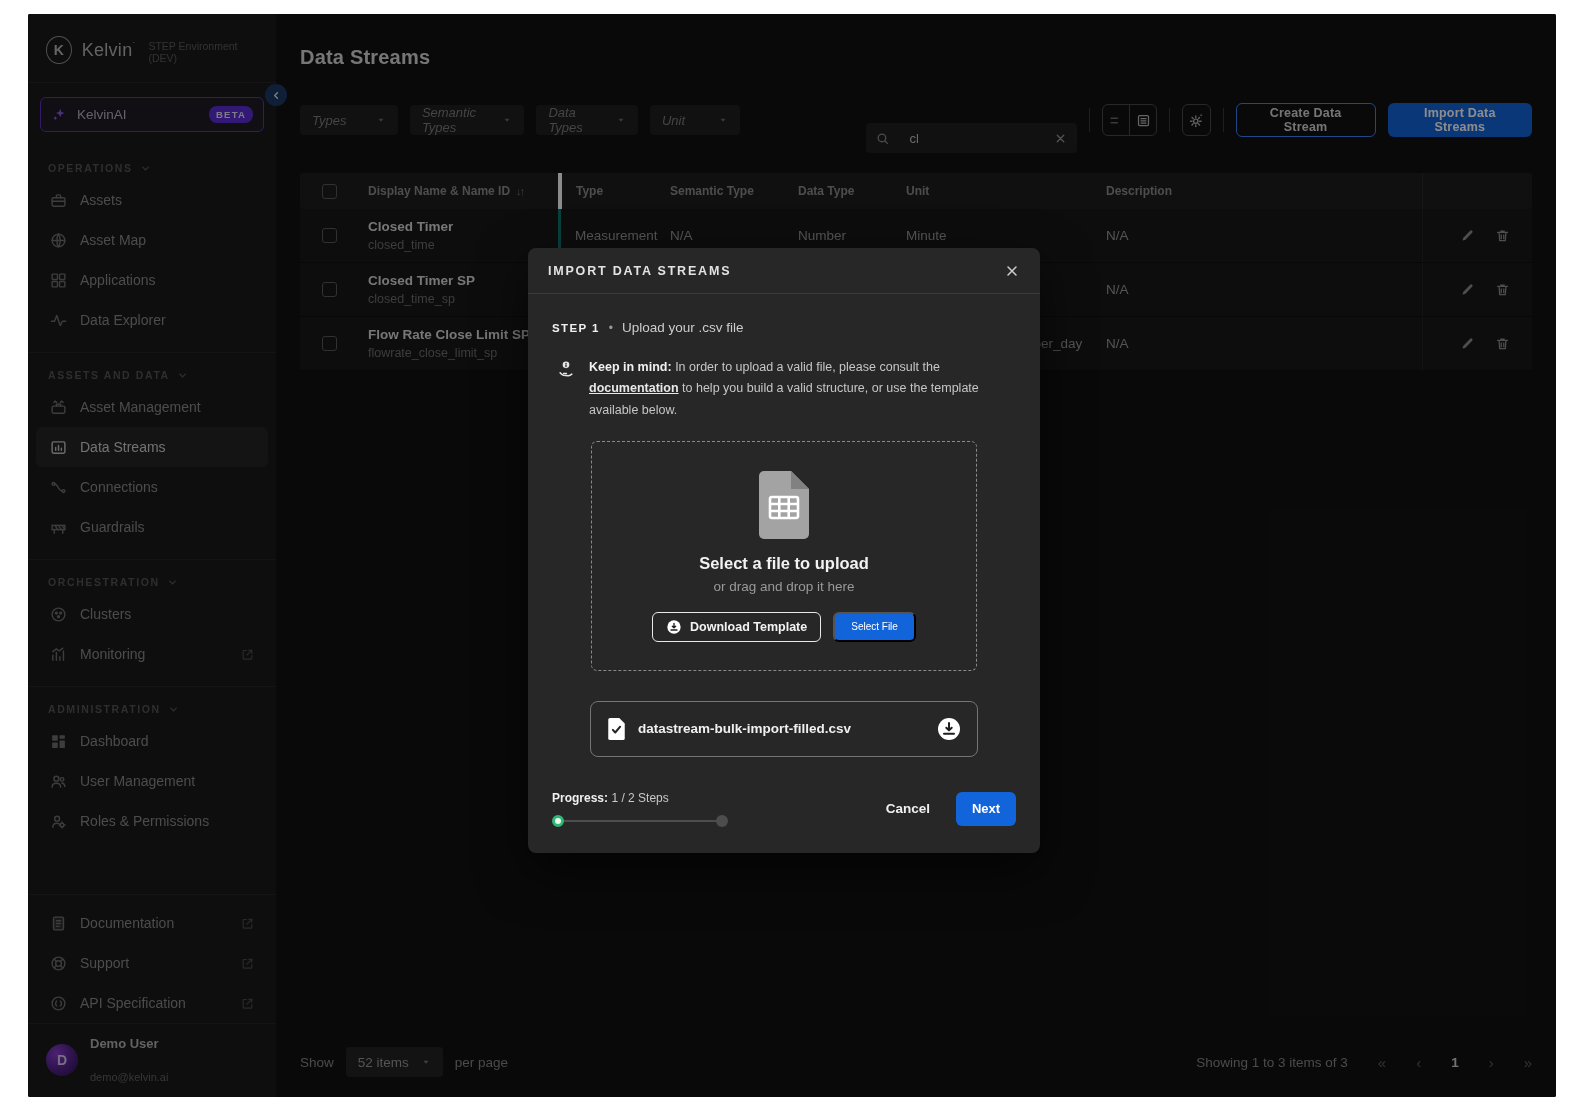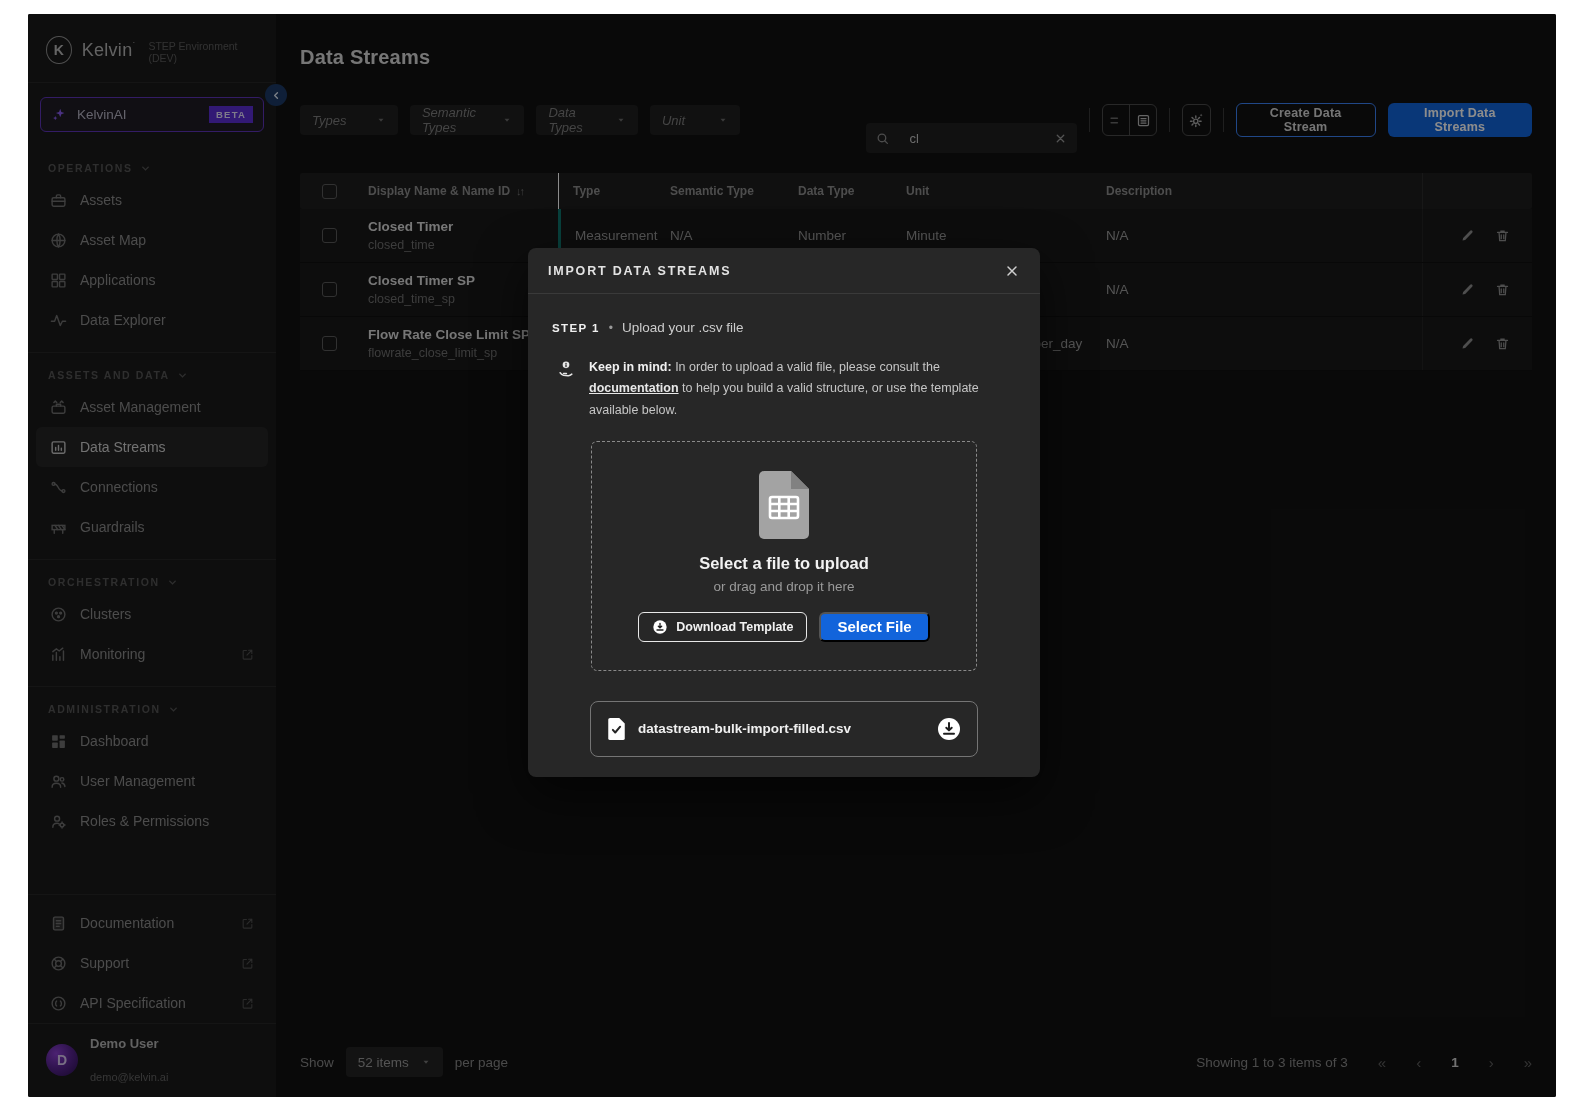--- a/index.html
+++ b/index.html
@@ -20,21 +20,21 @@
   .brand-name::after { content:"˙"; font-size:11px; vertical-align:top; color:#8a8a8a; }
   .brand-env { font-size:10.5px; color:#5c5c5c; margin-left:2px; margin-top:4px; }
   .collapse-btn { position:absolute; right:-11px; top:70px; width:22px; height:22px; border-radius:50%;
                   background:#1c3a67; color:#dfe7f5; display:flex; align-items:center; justify-content:center;
                   z-index:3; }
   .sb-divider { height:1px; background:#272727; margin:0; }
   .ai-box { margin:14px 12px; height:35px; border:1px solid #5d34b8; border-radius:6px;
             background:rgba(90,48,190,.07); display:flex; align-items:center; padding:0 10px; gap:9px; }
   .ai-label { font-size:13.5px; color:#b7b4c4; flex:1; }
   .ai-badge { background:#5b2fd6; color:#e6defc; font-size:9.5px; font-weight:bold; letter-spacing:1.2px;
-              padding:3px 7px; border-radius:0; }
+              padding:3px 7px; border-radius:8px; }
   .nav-section { display:flex; align-items:center; gap:7px; padding:16px 20px 6px 20px;
                  font-size:10.5px; font-weight:bold; letter-spacing:1.6px; color:#555555; text-transform:uppercase; }
   .nav-item { display:flex; align-items:center; gap:13px; height:40px; padding:0 14px; margin:0 8px;
               border-radius:6px; color:#8a8a8a; font-size:14px; cursor:pointer; }
   .nav-item.active { background:#262626; color:#cfcfcf; }
   .nav-item.active .nav-ic { color:#c4c4c4; }
   .nav-ic { width:17px; height:17px; color:#6f6f6f; display:flex; align-items:center; justify-content:center; }
   .nav-ic svg { width:17px; height:17px; }
   .nav-label { flex:1; white-space:nowrap; }
   .ext-ic { width:13px; height:13px; color:#4f4f4f; }
@@ -81,21 +81,21 @@
   .thead { height:36px; background:#1e1e1e; border-radius:2px; }
   .thead .tc { font-size:12px; font-weight:bold; color:#8d8d8d; }
   .tc { padding-right:10px; }
   .tc-check { display:flex; justify-content:center; }
   .cb { width:15px; height:15px; border:1.5px solid #5a5a5a; border-radius:3px; background:transparent; }
   .sort { font-size:11px; color:#6f6f6f; margin-left:6px; letter-spacing:-2px; }
   .tbody .trow { height:54px; background:#181818; border-bottom:1px solid #101010; font-size:13.5px; color:#9a9a9a; }
   .dn-name { font-size:13.5px; font-weight:bold; color:#d9d9d9; }
   .dn-id { font-size:12.5px; color:#6f6f6f; margin-top:4px; }
   .tc-type { border-left:3px solid #0f766e; padding-left:14px; height:100%; display:flex; align-items:center; }
-  .thead .tc-type { border-left:1px solid #ffffff; }
+  .thead .tc-type { border-left:4px solid #ffffff; }
   .tc-actions { border-left:1px solid #242424; height:100%; display:flex; align-items:center;
                 justify-content:flex-end; gap:20px; padding-right:22px; color:#8f8f8f; }
   .thead .tc-actions { border-left:1px solid #2c2c2c; }
   .act-ic svg { width:15px; height:15px; }
   .unit-offset { padding-left:120px; }
 
   
   .bottom-bar { position:absolute; left:24px; right:24px; bottom:20px; display:flex; align-items:center;
                 font-size:13.5px; color:#888888; }
   .pagesize { height:30px; background:#232323; border-radius:4px; display:flex; align-items:center;
@@ -127,22 +127,22 @@
   .note-text .doc-link { font-weight:bold; text-decoration:underline; color:#e8e8e8; cursor:pointer; }
   .dropzone { margin:20px auto 0; width:386px; height:230px; border:1.5px dashed #8a8a8a; border-radius:6px;
               display:flex; flex-direction:column; align-items:center; justify-content:center; }
   .dz-title { margin-top:14px; font-size:16.5px; font-weight:bold; color:#f2f2f2; }
   .dz-sub { margin-top:6px; font-size:13.5px; color:#9a9a9a; }
   .dz-btns { display:flex; gap:12px; margin-top:18px; }
   .dz-btn-outline { height:30px; border:1.5px solid #e9e9e9; border-radius:6px; background:transparent;
                     color:#f2f2f2; font-size:12.5px; font-weight:bold; display:flex; align-items:center;
                     gap:8px; padding:0 13px; cursor:pointer; }
   .dz-btn-outline svg { width:16px; height:16px; }
-  .dz-btn-blue { height:30px; background:#1264db; border-radius:6px; color:#fff; font-size:15px;
-                 font-weight:bold; display:flex; align-items:center; padding:0 16px; cursor:pointer; }
+  .dz-btn-blue { height:30px; background:#1264db; border-radius:6px; color:#fff; font-size:10px;
+                 font-weight:normal; display:flex; align-items:center; padding:0 16px; cursor:pointer; }
   .file-row { margin:30px auto 0; width:388px; height:56px; border:1px solid #757575; border-radius:8px;
               display:flex; align-items:center; padding:0 16px; gap:12px; }
   .file-ic svg { width:19px; height:22px; }
   .file-name { flex:1; font-size:13.5px; font-weight:bold; color:#f0f0f0; }
   .file-dl { width:24px; height:24px; cursor:pointer; }
   .file-dl svg { width:24px; height:24px; }
   .modal-foot { display:flex; align-items:center; margin-top:34px; padding:0 0 6px; }
   .prog-label { font-size:12px; color:#c9c9c9; }
   .prog-label b { color:#f0f0f0; }
   .prog-track { position:relative; width:176px; height:12px; margin-top:10px; }
@@ -704,16 +704,33 @@
         <span class="file-dl">
           <svg viewBox="0 0 24 24">
               <circle cx="12" cy="12" r="11" fill="#ffffff"></circle>
               <g stroke="#1e1e1e" stroke-width="2" fill="none" stroke-linecap="round" stroke-linejoin="round">
                 <path d="M12 6v7M9.3 10.7L12 13.4l2.7-2.7M7 16.8h10"></path>
               </g>
             </svg>
         </span>
       </div>
 
+      <div class="modal-foot">
+        <div>
+          <div class="prog-label">
+            <b>Progress:</b>
+            <span>1 / 2 Steps</span>
+          </div>
+          <div class="prog-track">
+            <div class="prog-line"></div>
+            <div class="dot dot-start"></div>
+            <div class="dot dot-end"></div>
+          </div>
+        </div>
+        <div class="foot-btns">
+          <span class="cancel-btn">Cancel</span>
+          <div class="next-btn">Next</div>
+        </div>
+      </div>
     </div>
   </div>
 
 </div>
 
 </body></html>

